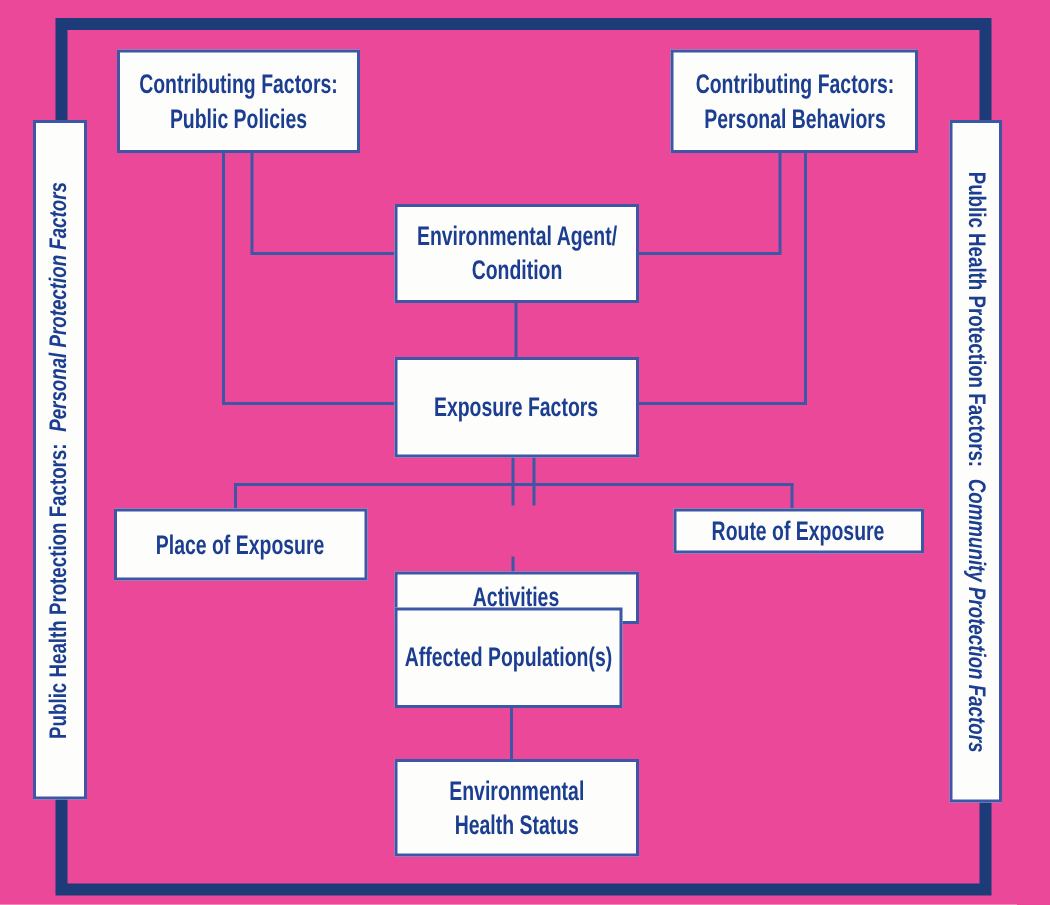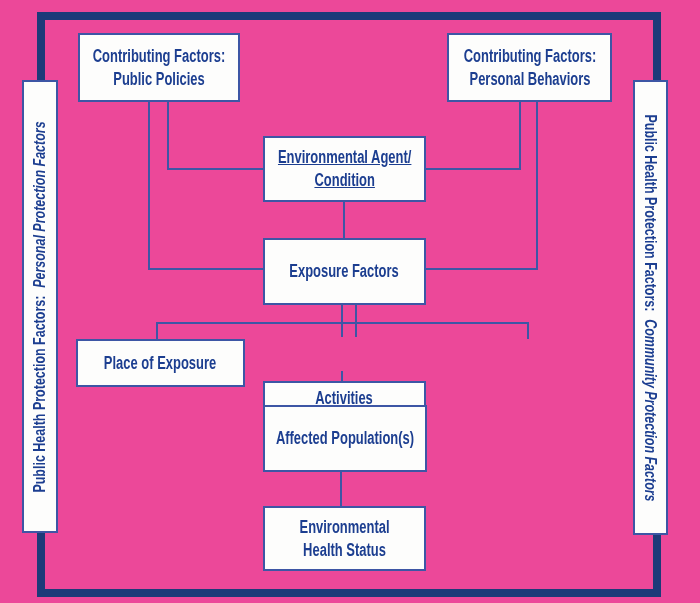--- a/index.html
+++ b/index.html
@@ -57,21 +57,21 @@
     </div>
   </div>
 
   <div class="box" style="left:447px;top:33px;width:165px;height:69px;">
     <div class="txt">
       <span>Contributing Factors:</span>
       <span>Personal Behaviors</span>
     </div>
   </div>
 
-  <div class="box" style="left:263px;top:136px;width:163px;height:66px;text-decoration:underline;">
+  <div class="box" style="left:263px;top:136px;width:163px;height:66px;">
     <div class="txt">
       <span>Environmental Agent/</span>
       <span>Condition</span>
     </div>
   </div>
 
   <div class="box" style="left:263px;top:238px;width:163px;height:67px;">
     <div class="txt">
         <span>Exposure Factors</span>
       </div>
@@ -82,22 +82,27 @@
         <span>Place of Exposure</span>
       </div>
   </div>
 
   <div class="box" style="left:263px;top:337px;width:163px;height:35px;margin-top:44px;">
     <div class="txt">
         <span>Activities</span>
       </div>
   </div>
 
+  <div class="box" style="left:449px;top:339px;width:167px;height:30px;">
+    <div class="txt">
+        <span>Route of Exposure</span>
+      </div>
+  </div>
 
-  <div class="box" style="left:263px;top:405px;width:164px;height:67px;">
+  <div class="box" style="left:263px;top:405px;width:152px;height:67px;">
     <div class="txt">
         <span>Affected Population(s)</span>
       </div>
   </div>
 
   <div class="box" style="left:263px;top:506px;width:163px;height:65px;">
     <div class="txt">
       <span>Environmental</span>
       <span>Health Status</span>
     </div>

